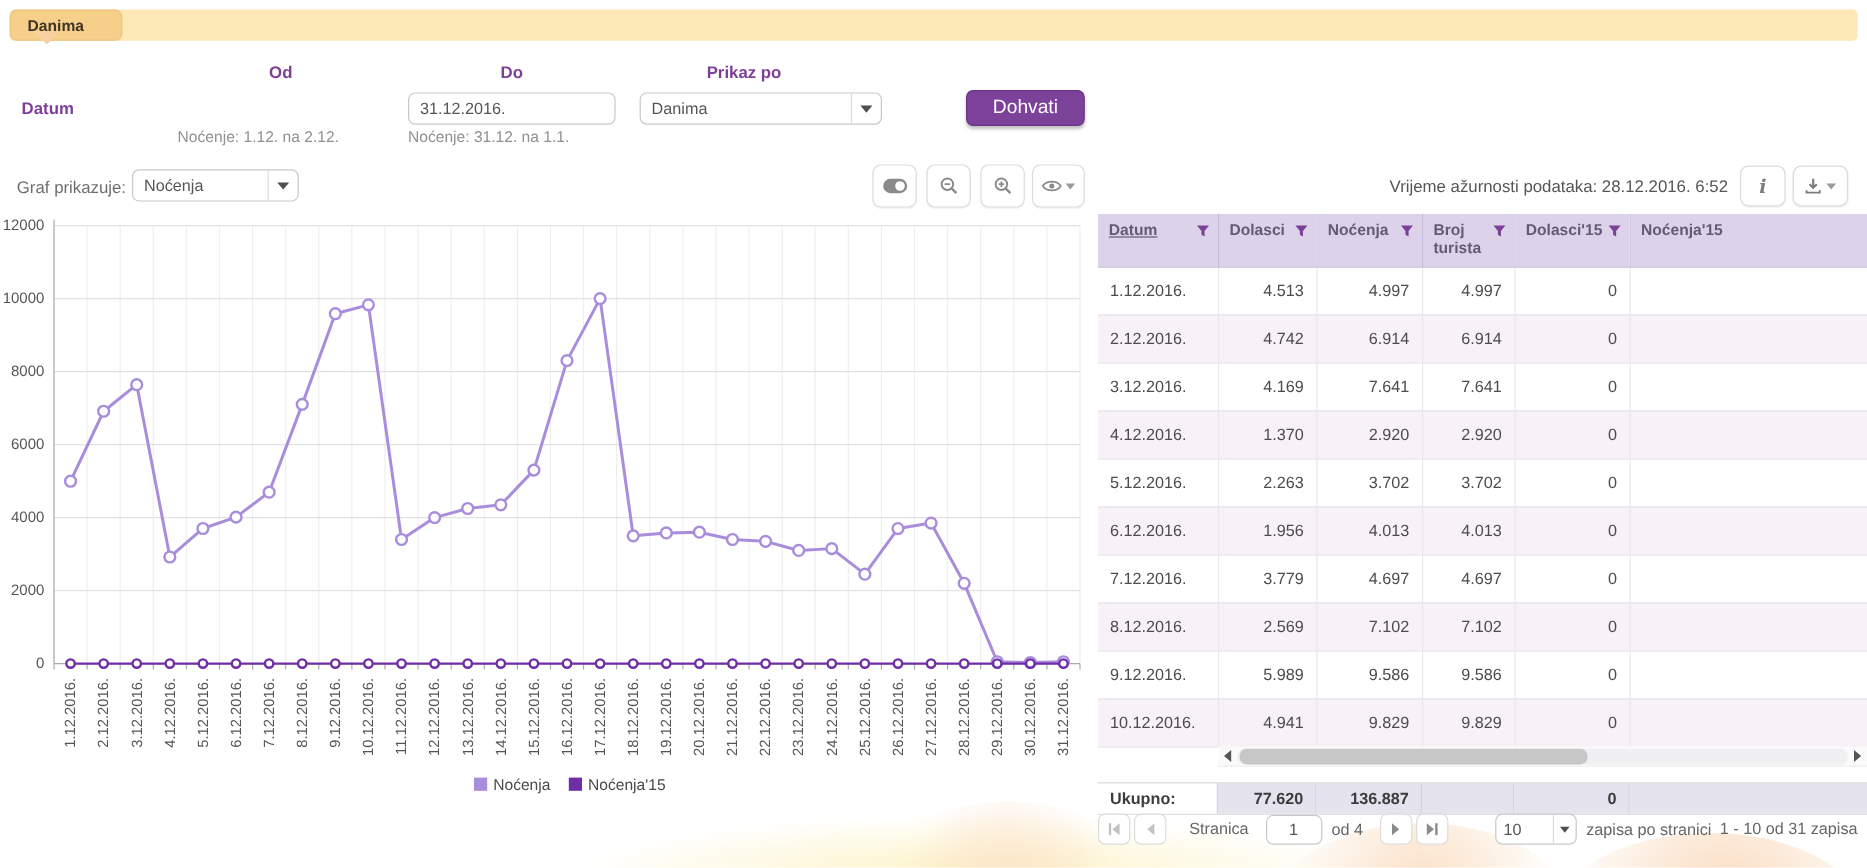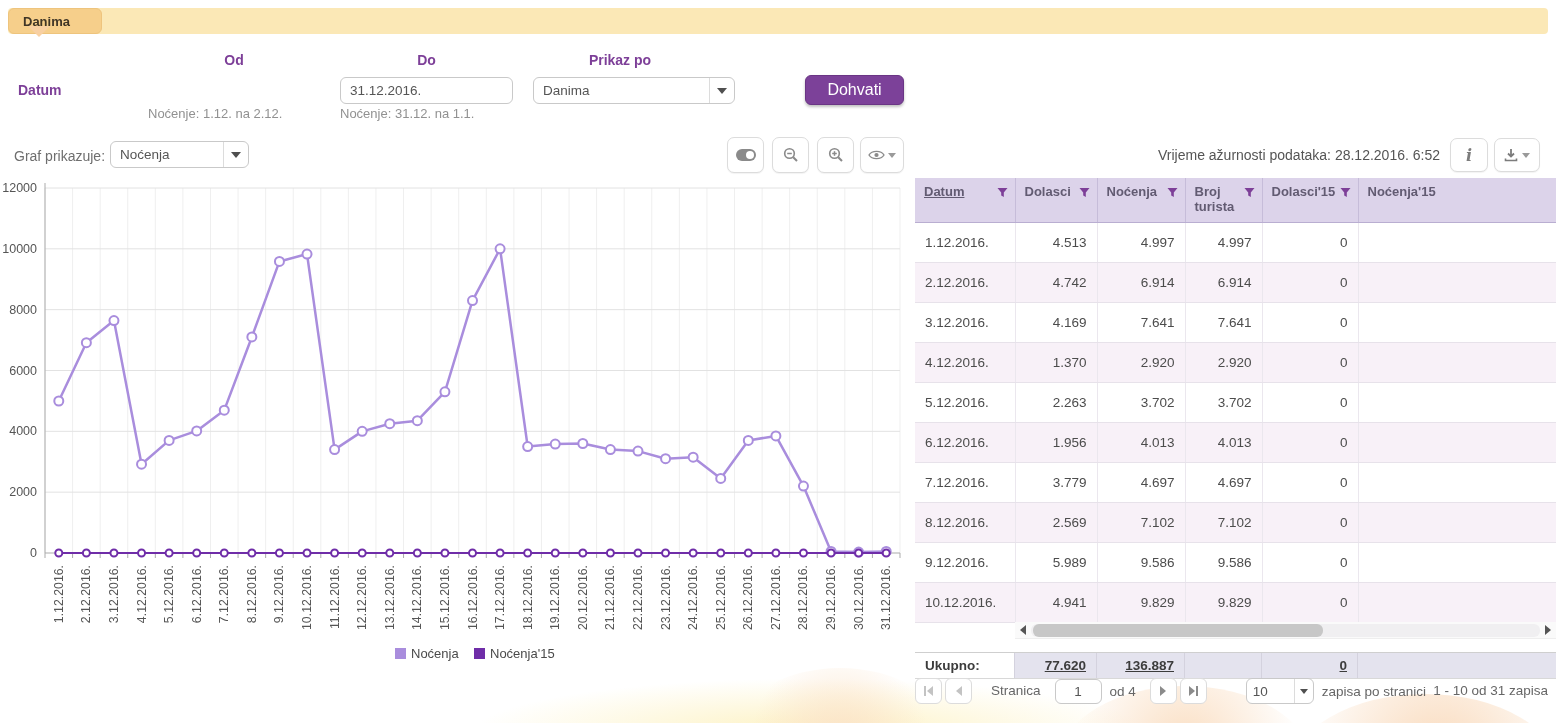--- a/index.html
+++ b/index.html
@@ -64,21 +64,21 @@
   #hscroll { position:absolute; left:100px; top:444px; width:541px; height:17px; display:flex; align-items:center; background:#fafafa; border-bottom:1px solid #eee; }
   .scroll-arrow { width:16px; height:17px; display:flex; align-items:center; justify-content:center; cursor:pointer; }
   .tri-left  { width:0; height:0; border-top:5px solid transparent; border-bottom:5px solid transparent; border-right:6px solid #555; }
   .tri-right { width:0; height:0; border-top:5px solid transparent; border-bottom:5px solid transparent; border-left:6px solid #555; }
   #scroll-track { flex:1; height:13px; background:#f0eff1; border-radius:6px; position:relative; }
   #scroll-thumb { position:absolute; left:2px; top:0; width:290px; height:13px; background:#c7c7c7; border-radius:6px; cursor:grab; }
 
   #totals-row { position:absolute; left:0; top:464px; width:641px; height:27px; display:flex; border-top:1px solid #cfcfcf; border-bottom:1px solid #d8d8d8; background:#fff; font-size:13.5px;margin-top:10px; }
   .tot-cell { display:flex; align-items:center; padding:0 10px; border-right:1px solid #d4d2de; font-weight:bold; color:#3c3c3c; }
   .tot-label { width:100px; background:#fff; }
-  .tot-num { background:#e4e3ee; justify-content:flex-end;text-decoration:underline; }
+  .tot-num { background:#e4e3ee; justify-content:flex-end; }
 
   
   #pager { position:absolute; left:0; top:498px; width:641px; height:30px; display:flex; align-items:center; font-size:13.5px; color:#666; }
   .pgbtn { width:27px; height:26px; background:#fff; border:1px solid #dcdcdc; border-radius:6px; display:flex; align-items:center; justify-content:center; gap:1px; cursor:pointer; margin-right:3px; }
   .pg-tri-l { width:0;height:0;border-top:5px solid transparent;border-bottom:5px solid transparent;border-right:6px solid #8b8b8b; }
   .pg-tri-r { width:0;height:0;border-top:5px solid transparent;border-bottom:5px solid transparent;border-left:6px solid #8b8b8b; }
   .pg-bar { width:2px; height:10px; background:#8b8b8b; }
   .pgbtn.disabled .pg-tri-l, .pgbtn.disabled .pg-tri-r { border-right-color:#c3c3c3; border-left-color:#c3c3c3; }
   .pgbtn.disabled .pg-bar { background:#c3c3c3; }
   #page-input { width:47px; height:25px; border:1px solid #c9c9c9; border-radius:6px; text-align:center; font-size:13.5px; color:#555; margin:0 8px; font-family:"Liberation Sans",sans-serif; }

